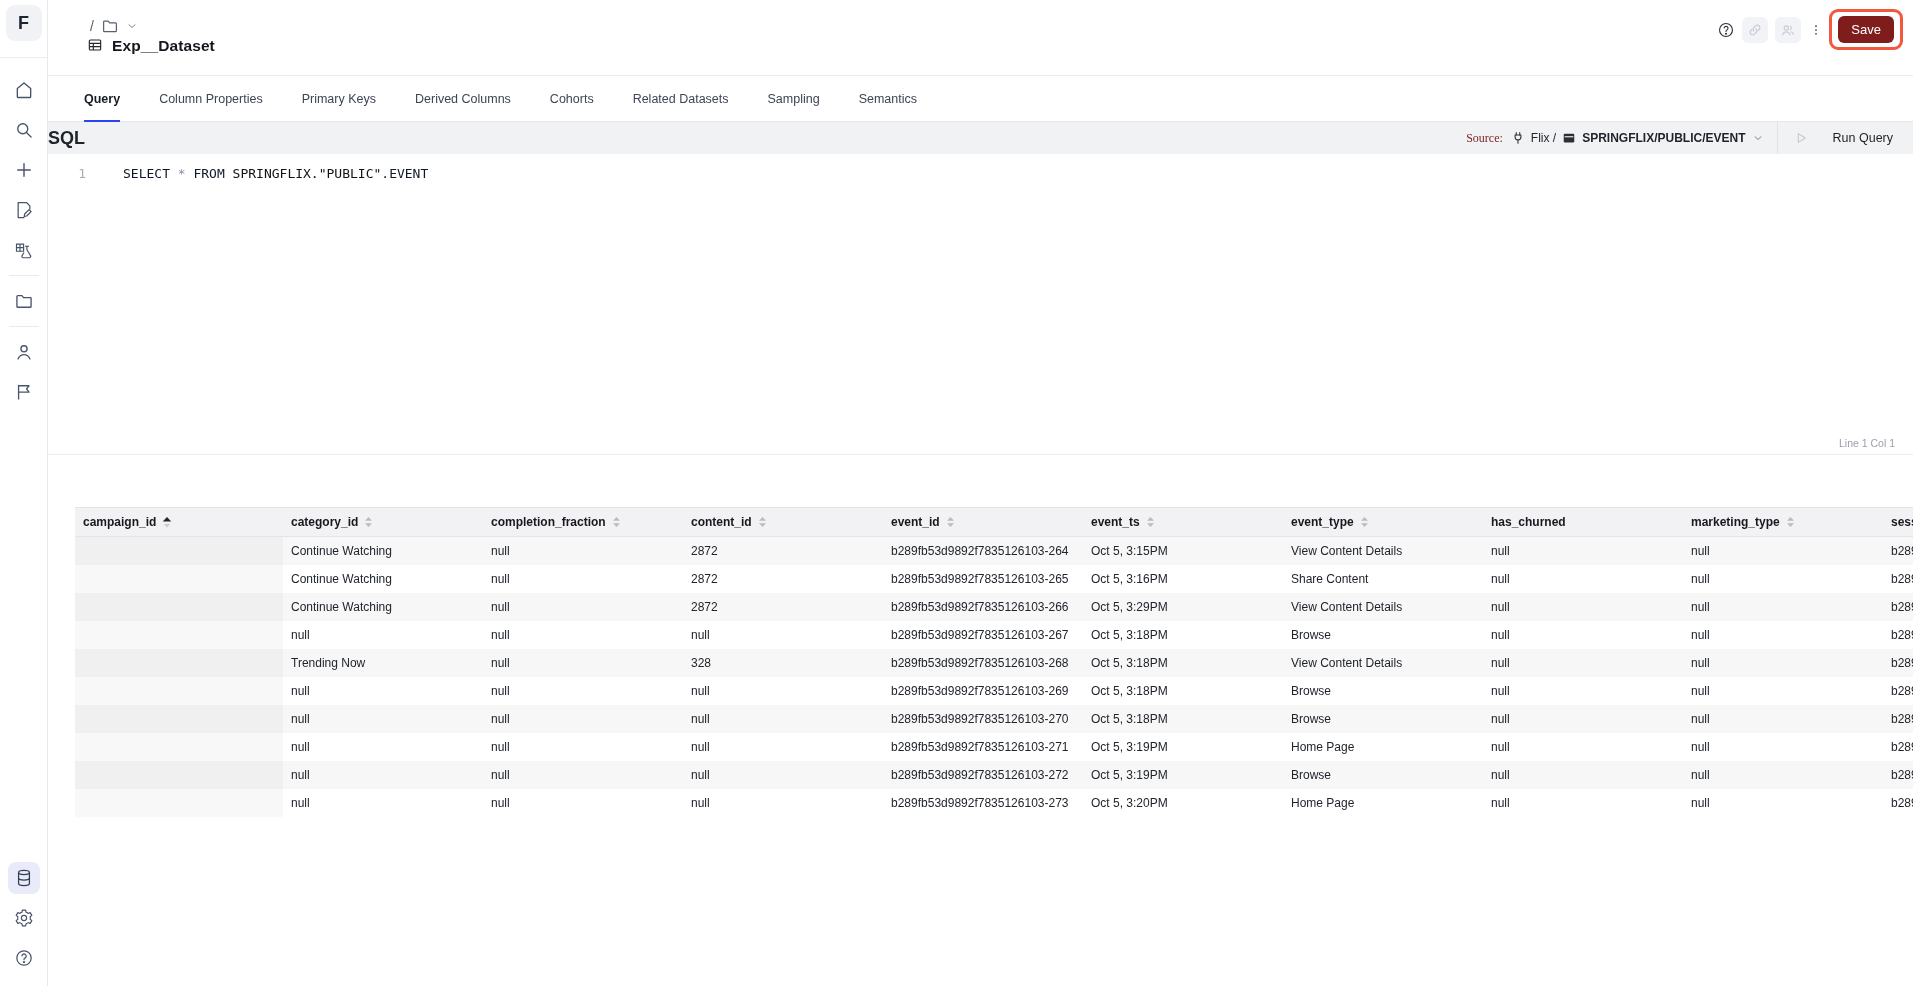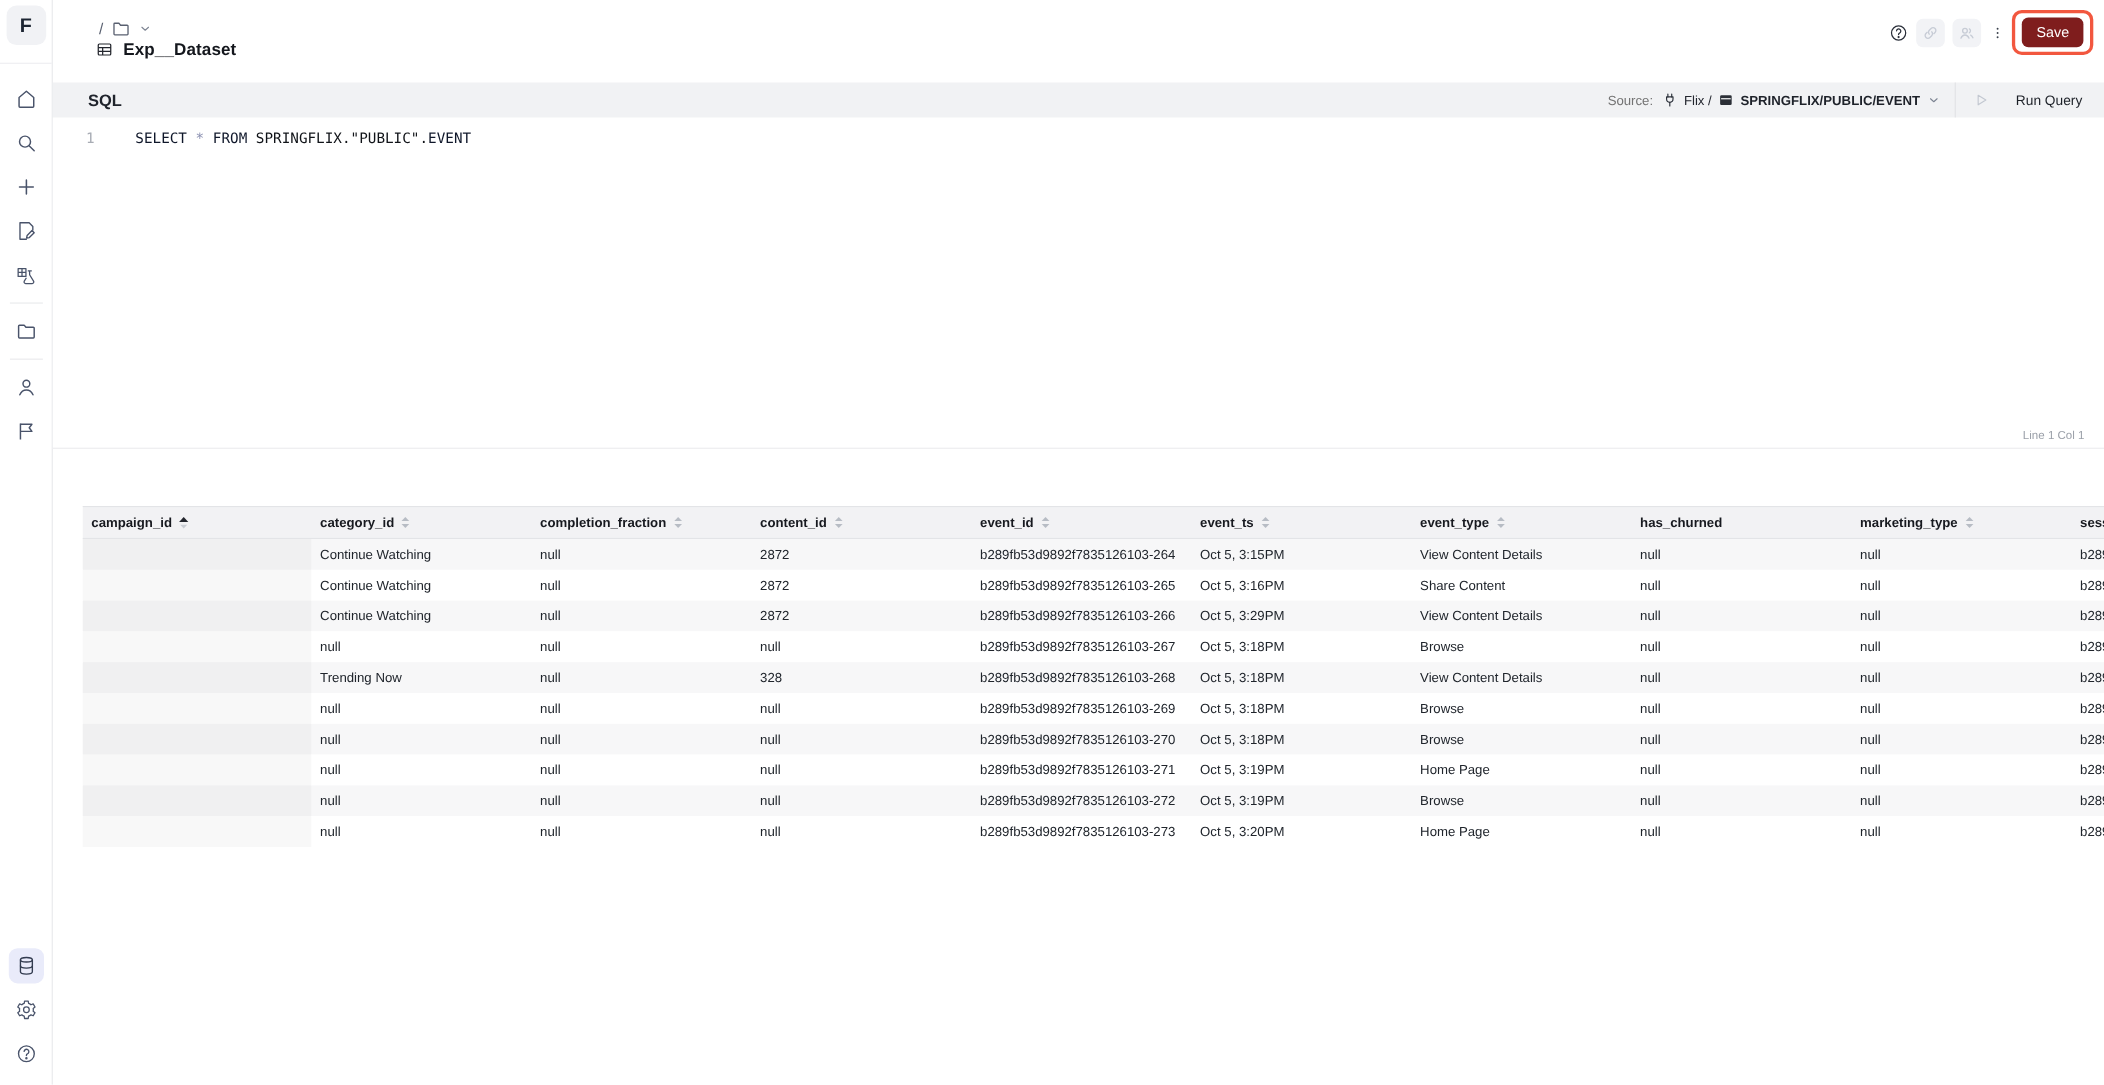--- a/index.html
+++ b/index.html
@@ -56,24 +56,24 @@
   }
   .tab {
     font-size:12.5px; color:#3d4454; display:flex; align-items:center;
     position:relative; cursor:pointer; margin-right:39px; white-space:nowrap;
   }
   .tab.active { font-weight:700; color:#171b24; }
   .tab.active::after { content:""; position:absolute; left:0; right:0; bottom:-1px; height:2px; background:#2b46f0; }
 
   
   .sqlbar { height:32px; background:#f1f2f4; display:flex; align-items:center; }
-  .sql-label { margin-left:32px; font-size:15px; font-weight:700; color:#20242c; }
+  .sql-label { font-size:18px; font-weight:700; color:#20242c; }
   .sql-right { margin-left:auto; display:flex; align-items:center; height:100%; }
   .source { display:flex; align-items:center; gap:6px; font-size:12px; color:#23262e; padding-right:13px; cursor:pointer; }
-  .source-label { color:#737373; margin-right:2px; }
+  .source-label { color:#7f1d1d; margin-right:2px;font-family:Liberation Serif, serif; }
   .source-path { font-weight:700; color:#1e222a; }
   .chev { color:#7d8492; }
   .run-query { border-left:1px solid #e0e1e5; height:100%; display:flex; align-items:center; gap:24px; padding:0 20px 0 15px; font-size:12.5px; color:#1c2027; cursor:pointer; }
 
   
   .editor { position:relative; height:301px; border-bottom:1px solid #ececee; background:#fff; }
   .code-line { position:absolute; top:11px; left:0; display:flex; font-family:"DejaVu Sans Mono", monospace; font-size:13px; line-height:18px; }
   .gutter { width:38px; text-align:right; color:#a8acb4; }
   .code { margin-left:37px; white-space:pre; cursor:text; }
   .tok-kw { color:#0f172a; }
@@ -254,20 +254,30 @@
               <circle cx="12" cy="18.5" r="1.5"></circle>
             </svg>
           </span>
         </span>
       <span class="save-annotation">
         <button class="save-btn">Save</button>
       </span>
     </div>
   </div>
 
+  <div class="tabbar" id="tabbar">
+      <div class="tab active">Query</div>
+      <div class="tab">Column Properties</div>
+      <div class="tab">Primary Keys</div>
+      <div class="tab">Derived Columns</div>
+      <div class="tab">Cohorts</div>
+      <div class="tab">Related Datasets</div>
+      <div class="tab">Sampling</div>
+      <div class="tab">Semantics</div>
+    </div>
 
   <div class="sqlbar">
     <span class="sql-label">SQL</span>
     <div class="sql-right">
       <div class="source">
         <span class="source-label">Source:</span>
         <span class="icn i14" style="color:#2a2f38">
             <svg viewBox="0 0 24 24" fill="none" stroke="currentColor" stroke-width="1.8" stroke-linecap="round" stroke-linejoin="round">
               <path d="M9 2.5V7M15 2.5V7"></path>
               <path d="M7 7h10v3.3a5 5 0 0 1-10 0z"></path>

